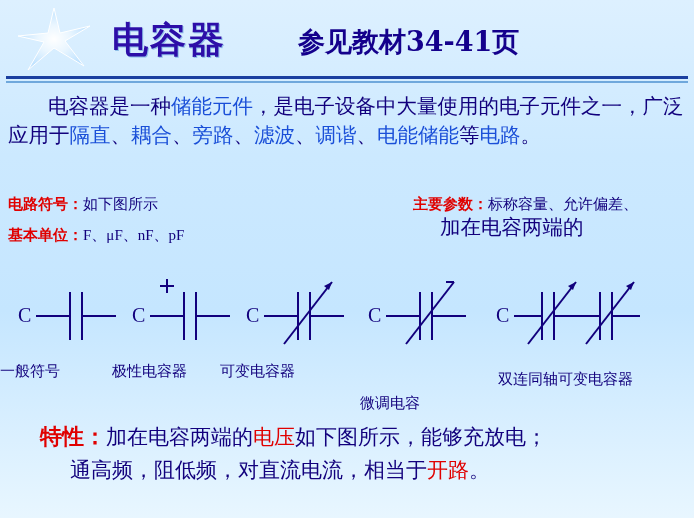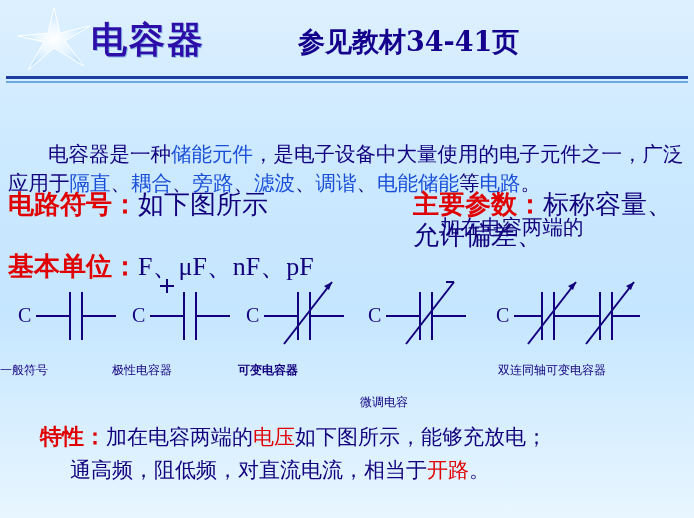--- a/index.html
+++ b/index.html
@@ -30,21 +30,21 @@
   }
   .star {
     position: absolute;
     left: 18px;
     top: 8px;
     width: 72px;
     height: 66px;
   }
   .title-main {
     position: absolute;
-    left: 91px;
+    left: 112px;
     top: 16px;
     font-size: 36px;
     font-weight: bold;
     color: #2d0ea8;
     letter-spacing: 2px;
     font-family: Liberation Serif, serif;
     text-shadow: 1px 1px 0 #8fbfe8;
     text-align: center;
   }
   .title-sub {
@@ -76,33 +76,32 @@
   
   .para {
     position: absolute;
     left: 8px;
     top: 92px;
     width: 678px;
     font-size: 20.5px;
     line-height: 29px;
     color: #12007d;
     letter-spacing: 0px;
-    margin-top: 48px;
   }
   .para .ind { display: inline-block; width: 40px; }
   .kw-red { color: #e00000; }
   .kw-blue { color: #1a4fd8; }
 
   
   .spec {
     position: absolute;
     left: 8px;
     top: 182px;
     width: 678px;
-    font-size: 26px;
+    font-size: 15px;
     line-height: 31px;
     color: #12007d;
   }
   .lbl-red {
     color: #e00000;
     font-weight: bold;
   }
   .spec-row {
     display: flex;
     align-items: baseline;
@@ -127,21 +126,21 @@
   }
   .sym {
     position: absolute;
     top: 0;
     width: 120px;
     height: 110px;
   }
   .sym-cap {
     position: absolute;
     top: 110px;
-    font-size: 12px;
+    font-size: 15px;
     color: #12007d;
     white-space: nowrap;
     text-align: center;
   }
 
   
   .bottom {
     position: absolute;
     left: 8px;
     top: 420px;
@@ -218,21 +217,21 @@
       <svg viewBox="0 0 120 110" width="120" height="110">
         <text x="6" y="70" font-size="20" font-family="Liberation Serif, serif" fill="#12007d">C</text>
         <line x1="24" y1="64" x2="58" y2="64" stroke="#12007d" stroke-width="2"></line>
         <line x1="58" y1="40" x2="58" y2="88" stroke="#12007d" stroke-width="2"></line>
         <line x1="70" y1="40" x2="70" y2="88" stroke="#12007d" stroke-width="2"></line>
         <line x1="70" y1="64" x2="104" y2="64" stroke="#12007d" stroke-width="2"></line>
         <line x1="44" y1="92" x2="92" y2="30" stroke="#12007d" stroke-width="2"></line>
         <polygon points="92,30 84,34 89,38" fill="#12007d"></polygon>
       </svg>
     </div>
-    <div class="sym-cap" style="left:238px;font-weight:bold;">可变电容器</div>
+    <div class="sym-cap" style="left:220px;">可变电容器</div>
 
     <div class="sym" style="left:362px;">
       <svg viewBox="0 0 120 110" width="120" height="110">
         <text x="6" y="70" font-size="20" font-family="Liberation Serif, serif" fill="#12007d">C</text>
         <line x1="24" y1="64" x2="58" y2="64" stroke="#12007d" stroke-width="2"></line>
         <line x1="58" y1="40" x2="58" y2="88" stroke="#12007d" stroke-width="2"></line>
         <line x1="70" y1="40" x2="70" y2="88" stroke="#12007d" stroke-width="2"></line>
         <line x1="70" y1="64" x2="104" y2="64" stroke="#12007d" stroke-width="2"></line>
         <line x1="44" y1="92" x2="92" y2="30" stroke="#12007d" stroke-width="2"></line>
         <line x1="84" y1="30" x2="92" y2="30" stroke="#12007d" stroke-width="2"></line>
@@ -251,21 +250,21 @@
         <polygon points="86,30 78,34 83,38" fill="#12007d"></polygon>
 
         <line x1="110" y1="40" x2="110" y2="88" stroke="#12007d" stroke-width="2"></line>
         <line x1="122" y1="40" x2="122" y2="88" stroke="#12007d" stroke-width="2"></line>
         <line x1="122" y1="64" x2="150" y2="64" stroke="#12007d" stroke-width="2"></line>
         <line x1="96" y1="92" x2="144" y2="30" stroke="#12007d" stroke-width="2"></line>
         <polygon points="144,30 136,34 141,38" fill="#12007d"></polygon>
         <line x1="92" y1="64" x2="110" y2="64" stroke="#12007d" stroke-width="2"></line>
       </svg>
     </div>
-    <div class="sym-cap" style="left:498px;">双连同轴可变电容器</div>
+    <div class="sym-cap" style="left:498px;margin-top:8px;">双连同轴可变电容器</div>
   </div>
 
   <div class="bottom">
     <div><span class="lbl-red">特性：</span><span>加在电容两端的</span><span class="kw-red">电压</span><span>如下图所示，能够充放电；</span></div>
     <div><span class="bottom-indent"></span><span>通高频，阻低频，对直流电流，相当于</span><span class="kw-red">开路</span><span>。</span></div>
   </div>
 
 </div>
 
 </body></html>

